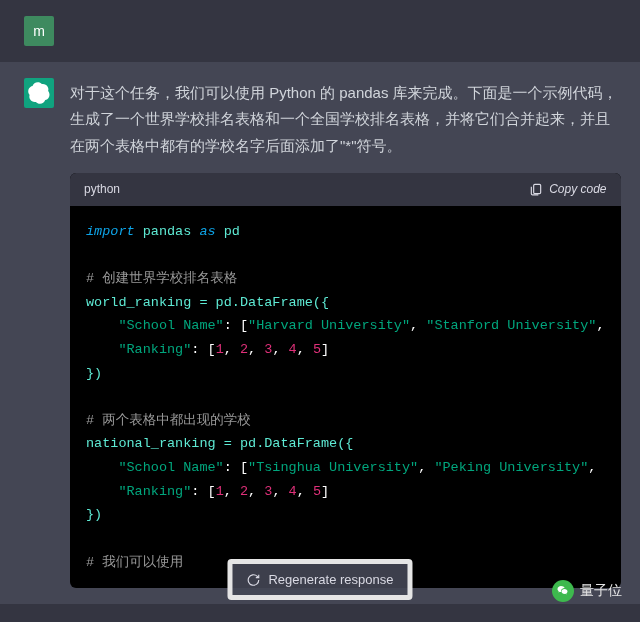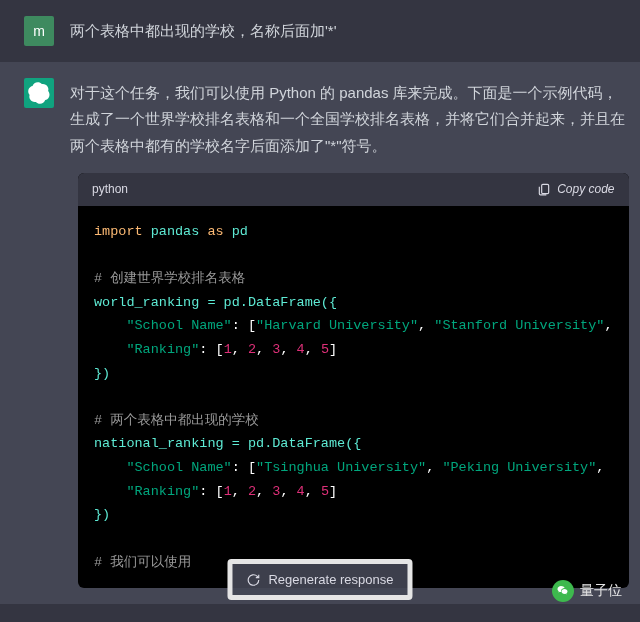--- a/index.html
+++ b/index.html
@@ -37,21 +37,20 @@
   flex: 1;
   font-size: 15px;
   line-height: 1.75;
   padding-top: 2px;
 }
 .codeblock {
   margin-top: 14px;
   border-radius: 6px;
   overflow: hidden;
   background: #000;
-  margin-left: 8px;
 }
 .codebar {
   background: #343541;
   display: flex;
   justify-content: space-between;
   align-items: center;
   padding: 6px 14px;
   font-size: 12px;
   color: #d9d9e3;
 }
@@ -67,21 +66,21 @@
 .copybtn svg { width: 14px; height: 14px; }
 pre {
   padding: 14px 16px;
   font-family: "SFMono-Regular", Consolas, "Liberation Mono", Menlo, monospace;
   font-size: 13.5px;
   line-height: 1.75;
   color: #fff;
   white-space: pre;
   overflow-x: hidden;
 }
-.tok-kw { color: #fdba74; }
+.tok-kw { color: #0ea5e9; font-style: italic; }
 .tok-cm { color: #999999; }
 .tok-id { color: #5eead4; }
 .tok-str { color: #00a67d; }
 .tok-num { color: #df3079; }
 .regen {
   position: absolute;
   bottom: 22px;
   left: 50%;
   transform: translateX(-50%);
   background: #444654e6;
@@ -115,21 +114,20 @@
 }
 .watermark .circ svg { width:12px;height:12px;fill:#fff; }
 </style>
 </head>
 <body>
 
 <div class="msg user">
   <div class="avatar user-av">
     <span>m</span>
   </div>
-  <div class="content">两个表格中都出现的学校，名称后面加'*'</div>
 </div>
 
 <div class="msg assistant">
   <div class="avatar bot-av">
     <svg viewBox="0 0 41 41" fill="none">
         <path d="M37.5 16.8c.9-2.7.6-5.7-.9-8.1-2.2-3.8-6.6-5.8-10.9-4.9C23.8 1.6 21 .4 18.1.5c-4.4 0-8.3 2.8-9.7 7C5.6 8 3.2 9.8 1.8 12.3c-2.2 3.8-1.7 8.6 1.2 11.9-.9 2.7-.6 5.7.9 8.1 2.2 3.8 6.6 5.8 10.9 4.9 1.9 2.2 4.7 3.4 7.6 3.3 4.4 0 8.3-2.8 9.7-7 2.8-.6 5.2-2.3 6.6-4.8 2.2-3.8 1.7-8.6-1.2-11.9z" fill="#fff"></path>
       </svg>
   </div>
   <div class="content">
     <div>对于这个任务，我们可以使用 Python 的 pandas 库来完成。下面是一个示例代码，生成了一个世界学校排名表格和一个全国学校排名表格，并将它们合并起来，并且在两个表格中都有的学校名字后面添加了"*"符号。</div>

